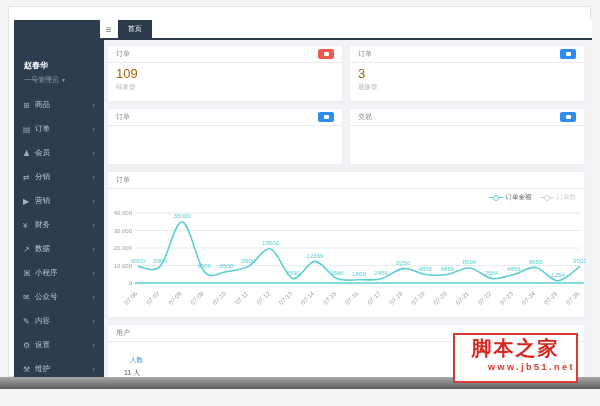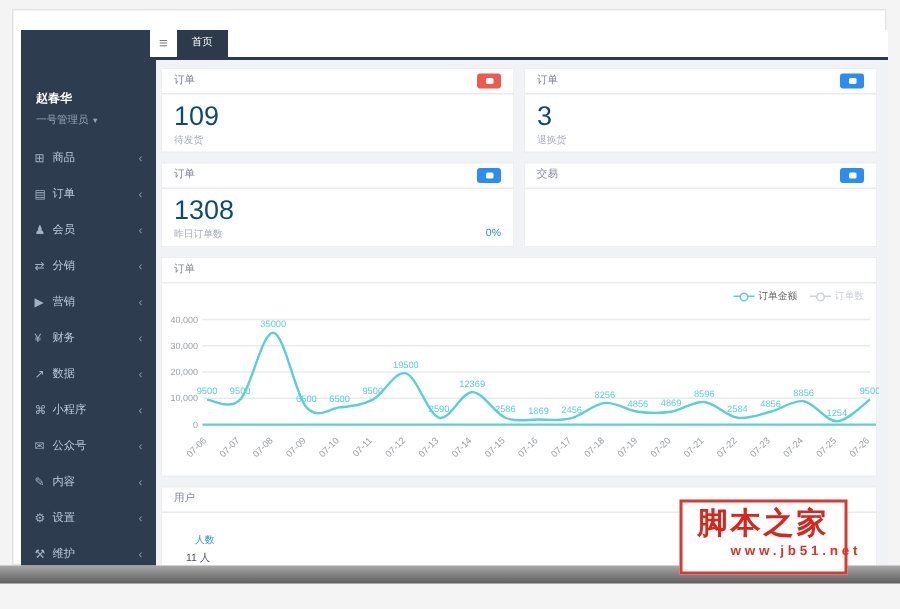--- a/index.html
+++ b/index.html
@@ -22,38 +22,38 @@
   
   .main{position:absolute;left:100px;top:40px;width:492px;height:337px;background:#f0f2f5;box-sizing:border-box;padding:5px 7px;overflow:hidden;z-index:1;}
   .row{display:flex;gap:6px;margin-bottom:6px;}
   .card{background:#fff;border:1px solid #eceef2;box-sizing:border-box;position:relative;}
   .stat{flex:1;height:57px;}
   .card-h{height:16px;line-height:16px;padding:0 8px;border-bottom:1px solid #e8eaec;display:flex;align-items:center;justify-content:space-between;}
   .card-title{font-size:7px;color:#808695;}
   .badge{width:16px;height:10px;border-radius:2px;display:flex;align-items:center;justify-content:center;cursor:pointer;}
   .badge i{display:block;width:5px;height:4px;background:#fff;border-radius:1px;}
   .card-b{padding:4px 8px 2px 8px;position:relative;}
-  .val{font-size:18px;color:#0c4a6e;line-height:1.15;}
+  .val{font-size:13px;color:#a16207;line-height:1.15;}
   .sub{font-size:6.5px;color:#a7adb8;margin-top:1px;}
   .pct{position:absolute;right:8px;bottom:4px;font-size:7px;color:#2d8cf0;}
   
   .chart-card{height:147px;margin-bottom:6px;}
   .legend{position:absolute;top:21px;right:8px;display:flex;gap:8px;align-items:center;z-index:3;}
   .lgi{display:flex;align-items:center;gap:3px;cursor:pointer;}
   .lgi .txt{font-size:6.5px;}
   .lmark{width:14px;height:6px;position:relative;display:inline-block;}
   .lmark .ln{position:absolute;left:0;right:0;top:2.5px;height:1px;background:currentColor;}
   .lmark .dt{position:absolute;left:4px;top:0;width:4px;height:4px;border:1px solid currentColor;border-radius:50%;background:#fff;}
   .chart-svg{display:block;margin-top:14px;}
   
   .user-card{height:75px;}
   .u-legend{font-size:6.5px;color:#2d8cf0;margin:14px 0 3px 22px;}
   .u-line{font-size:7px;color:#495060;margin-left:16px;line-height:9px;}
   
-  .watermark{position:absolute;left:453px;top:333px;width:112px;height:50px;background:#fff;border:2px solid #d83a31;box-sizing:border-box;z-index:6;text-align:center;}
+  .watermark{position:absolute;left:453px;top:333px;width:125px;height:50px;background:#fff;border:2px solid #d83a31;box-sizing:border-box;z-index:6;text-align:center;}
   .wm1{font-family:"DejaVu Serif","Liberation Serif",serif;font-weight:bold;font-size:20px;color:#d8261d;line-height:26px;letter-spacing:2px;}
   .wm2{font-size:9px;font-weight:bold;color:#e0342b;letter-spacing:2.5px;margin-top:1px;margin-left:32px;}
   
   .bottom-strip{position:absolute;left:0;top:377px;width:600px;height:12px;background:linear-gradient(180deg,#a8a8a8,#5e5e5e);z-index:4;}
 </style>
 </head>
 <body>
 
 <div class="page"></div>
 
@@ -158,25 +158,20 @@
         </div>
       </div>
     </div>
   <div class="row" id="cards-row2">
       <div class="card stat">
         <div class="card-h">
           <span class="card-title">订单</span>
           <span class="badge" style="background: rgb(45, 140, 240);">
             <i></i>
           </span>
-        </div>
-        <div class="card-b">
-          <div class="val">1308</div>
-          <div class="sub">昨日订单数</div>
-          <div class="pct">0%</div>
         </div>
       </div>
       <div class="card stat">
         <div class="card-h">
           <span class="card-title">交易</span>
           <span class="badge" style="background: rgb(45, 140, 240);">
             <i></i>
           </span>
         </div>
       </div>

